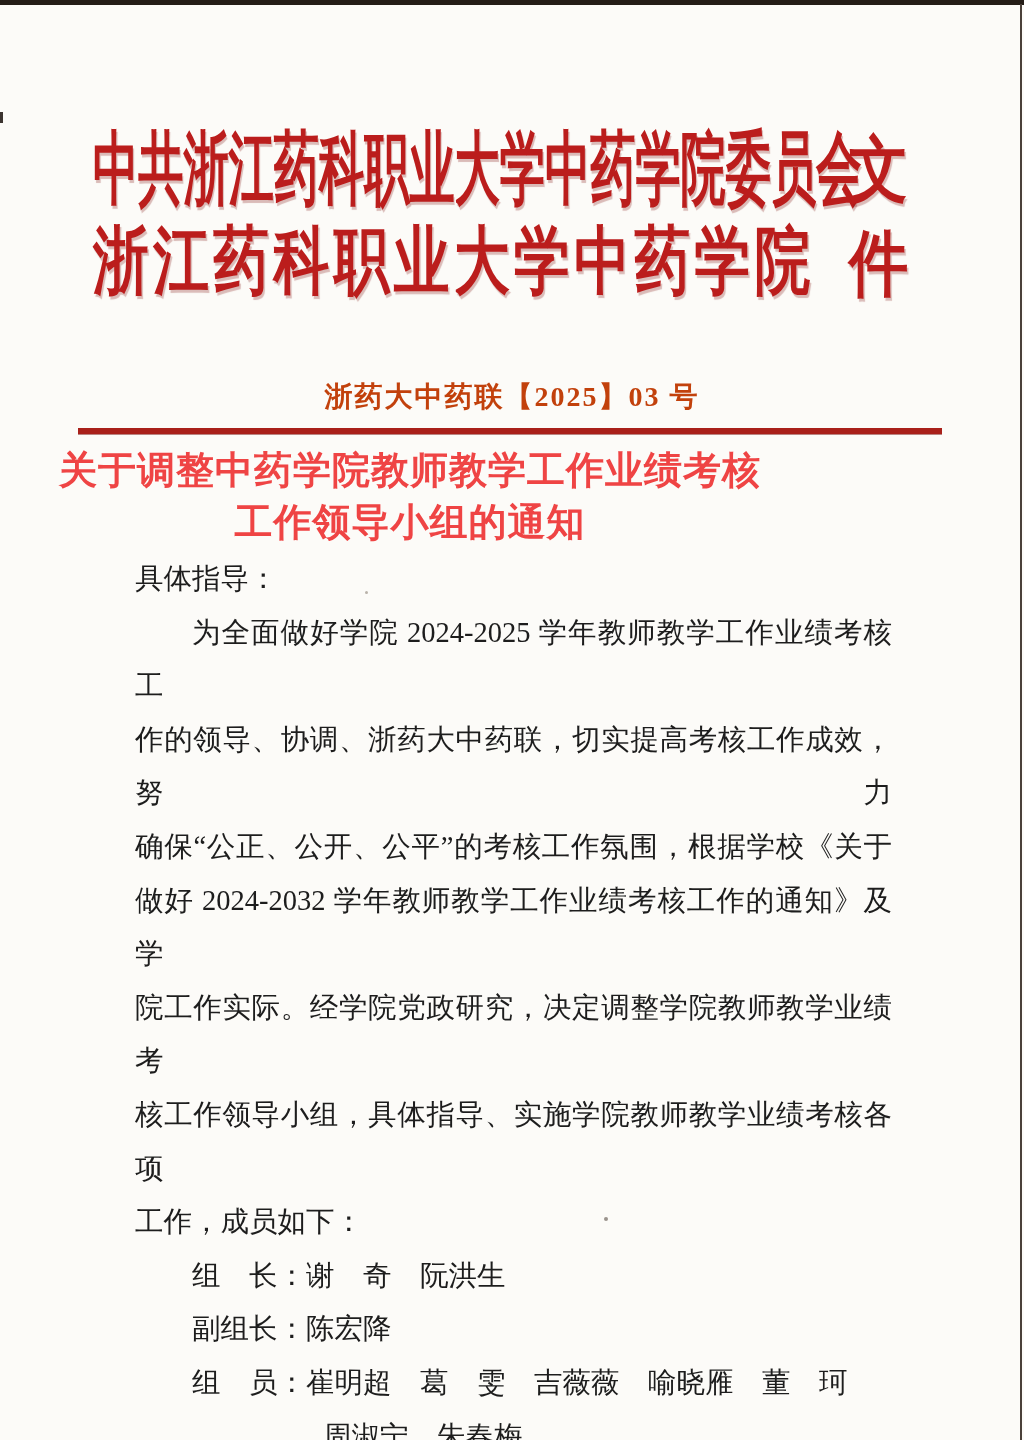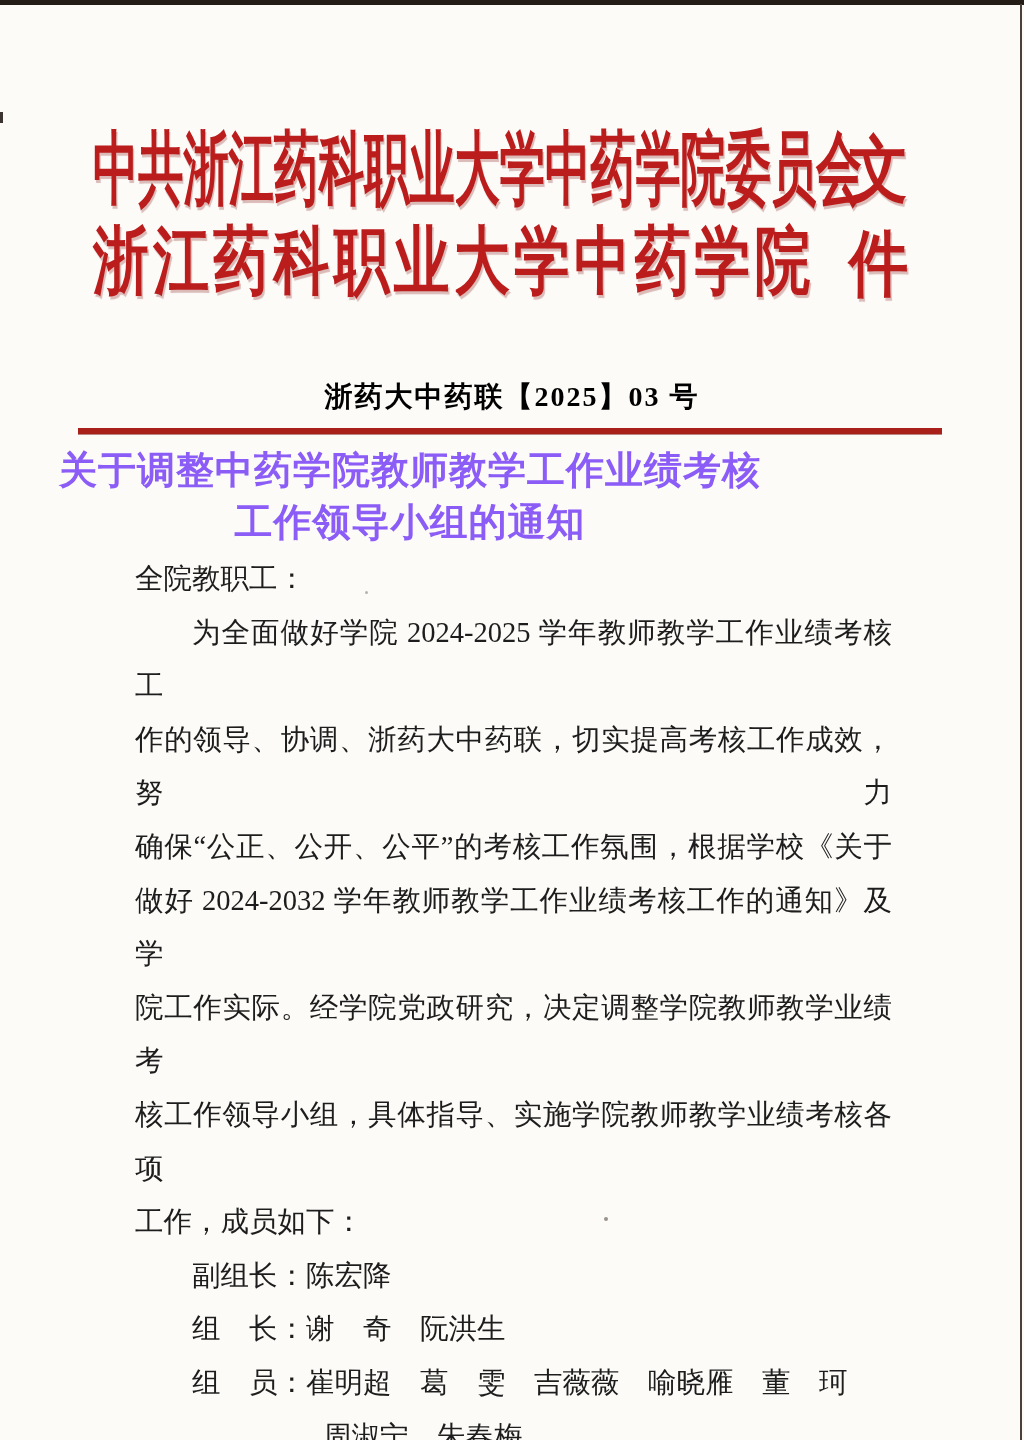--- a/index.html
+++ b/index.html
@@ -48,39 +48,39 @@
     text-shadow:2px 3px 1px rgba(130,20,18,0.28);
   }
   .hdr-suffix1 { top:6px; }
   .hdr-suffix2 { top:4px; }
 
   
   .doc-number {
     position:absolute; top:378px; left:0; width:1024px;
     text-align:center;
     font-size:28px; font-weight:bold; letter-spacing:2px;
-    color:#000000;
+    color:#c2410c;
   }
 
   
   .red-divider {
     position:absolute; top:428px; left:78px;
     width:864px; height:6px;
     background:#a9201a;
     box-shadow:0 1px 0 rgba(120,16,12,0.5);
   }
 
   
   .doc-title {
     position:absolute; top:444px; left:0; width:820px;
     text-align:center;
     font-family:"Liberation Sans","DejaVu Sans",sans-serif;
     font-size:38px; line-height:52px; font-weight:bold;
     letter-spacing:1px;
-    color:#8b5cf6;
+    color:#ef4444;
   }
 
   
   .doc-body {
     position:absolute; top:552px; left:135px; width:757px;
     font-size:28.5px; color:#1d1d1d;
   }
   .bline { line-height:53.6px; white-space:nowrap; }
   .j { text-align:justify; text-align-last:justify; white-space:normal; }
   .indent { text-indent:2em; }
@@ -112,29 +112,29 @@
   <div class="doc-number">浙药大中药联【2025】03 号</div>
 
   <div class="red-divider"></div>
 
   <h1 class="doc-title">
     <div>关于调整中药学院教师教学工作业绩考核</div>
     <div>工作领导小组的通知</div>
   </h1>
 
   <main class="doc-body">
-    <div class="bline">全院教职工：</div>
+    <div class="bline">具体指导：</div>
 
     <div class="bline j indent">为全面做好学院 2024-2025 学年教师教学工作业绩考核工</div>
     <div class="bline j">作的领导、协调、浙药大中药联，切实提高考核工作成效，努力</div>
     <div class="bline j">确保“公正、公开、公平”的考核工作氛围，根据学校《关于</div>
     <div class="bline j">做好 2024-2032 学年教师教学工作业绩考核工作的通知》及学</div>
     <div class="bline j">院工作实际。经学院党政研究，决定调整学院教师教学业绩考</div>
     <div class="bline j">核工作领导小组，具体指导、实施学院教师教学业绩考核各项</div>
     <div class="bline">工作，成员如下：</div>
 
+    <div class="bline member">组　长：谢　奇　阮洪生</div>
     <div class="bline member">副组长：陈宏降</div>
-    <div class="bline member">组　长：谢　奇　阮洪生</div>
     <div class="bline member">组　员：崔明超　葛　雯　吉薇薇　喻晓雁　董　珂</div>
     <div class="bline member-cont">周淑宁　朱春梅</div>
   </main>
 
 </div>
 
 </body></html>

